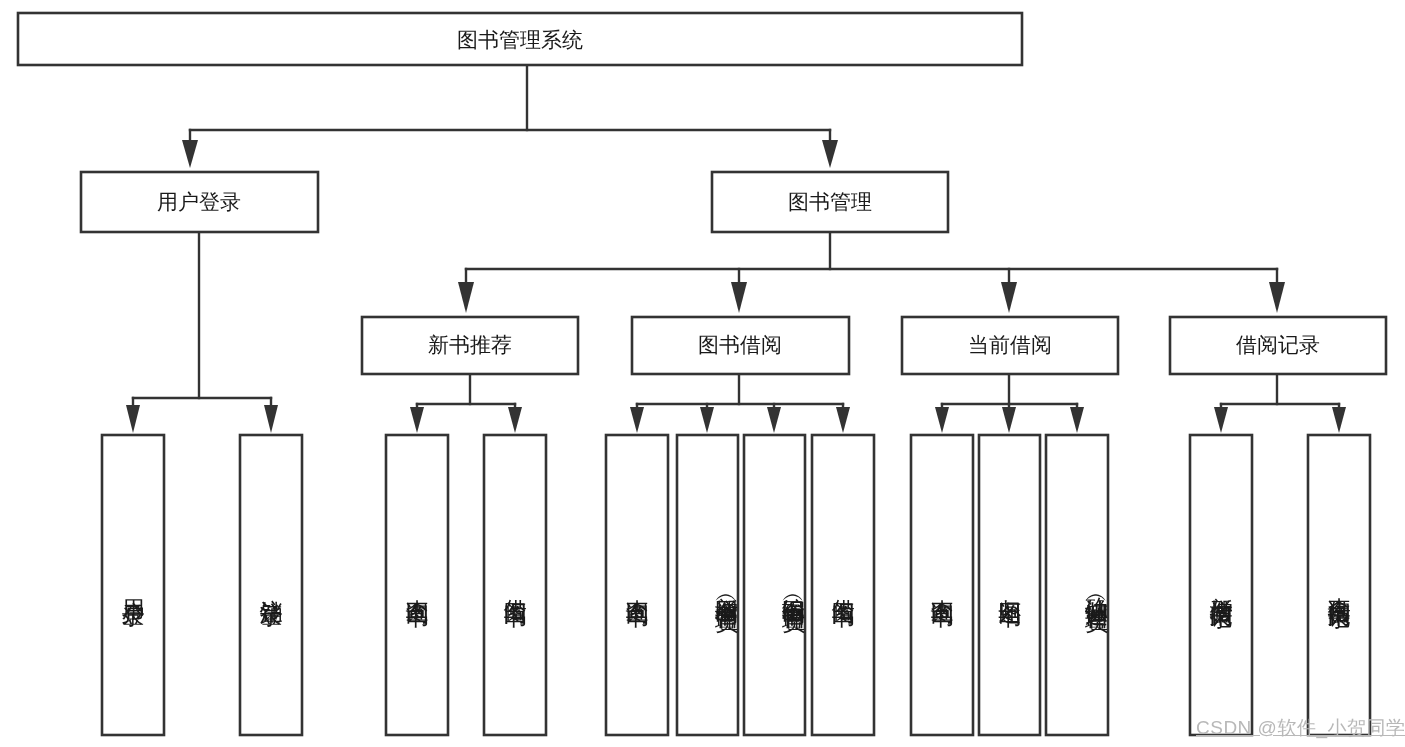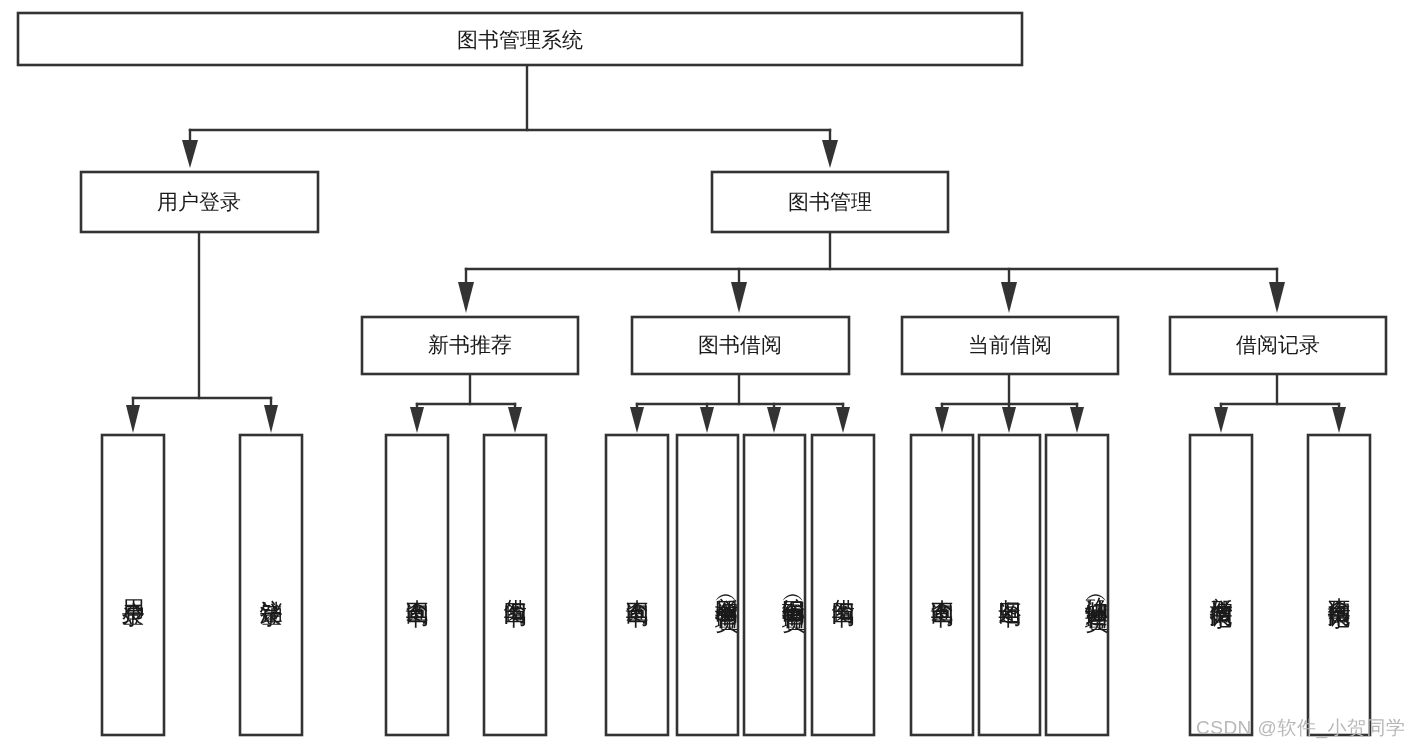--- a/index.html
+++ b/index.html
@@ -231,15 +231,15 @@
   <div class="leaf-label" style="left:744px; top:443px; width:61px; height:290px;">编辑图书（管理员）</div>
   <div class="leaf-label centerv" style="left:812px; top:435px; width:62px; height:300px;">借阅图书</div>
 
   <div class="leaf-label centerv" style="left:911px; top:435px; width:62px; height:300px;">查询图书</div>
   <div class="leaf-label centerv" style="left:979px; top:435px; width:61px; height:300px;">归还图书</div>
   <div class="leaf-label" style="left:1046px; top:443px; width:62px; height:290px;">确认归还（管理员）</div>
 
   <div class="leaf-label centerv" style="left:1190px; top:435px; width:62px; height:300px;">新增借阅记录</div>
   <div class="leaf-label centerv" style="left:1308px; top:435px; width:62px; height:300px;">查询借阅记录</div>
 
-  <div class="watermark" style="left:1196px; top:715px;">CSDN @软件_小贺同学</div>
+  <div class="watermark" style="left:1196px; top:715px;text-decoration:underline;">CSDN @软件_小贺同学</div>
 
 </div>
 
 </body></html>

